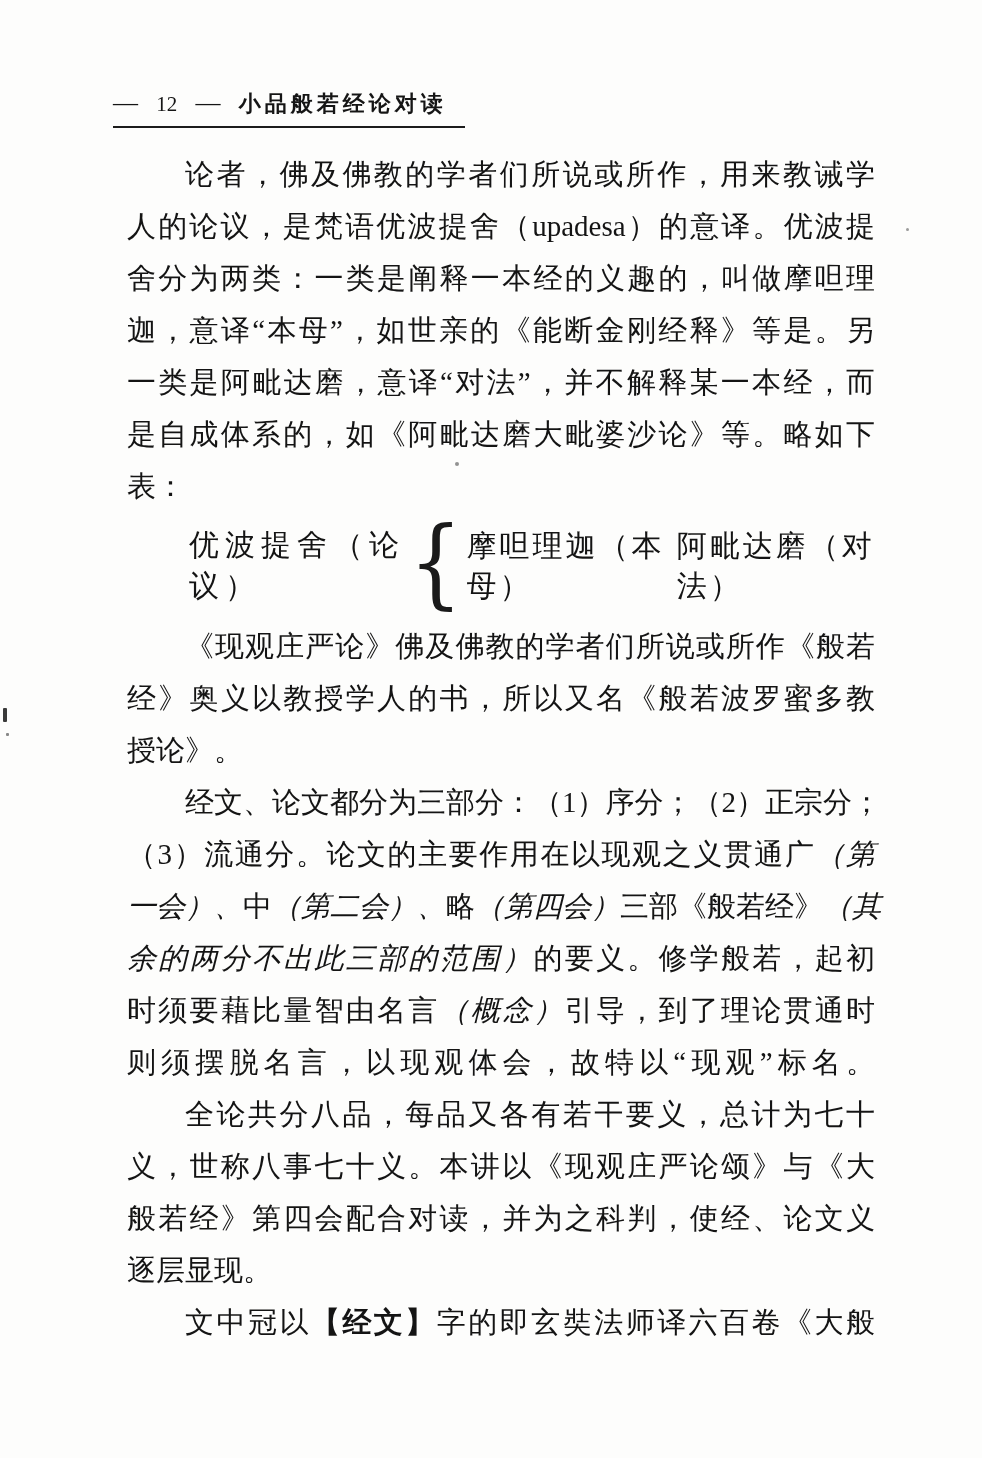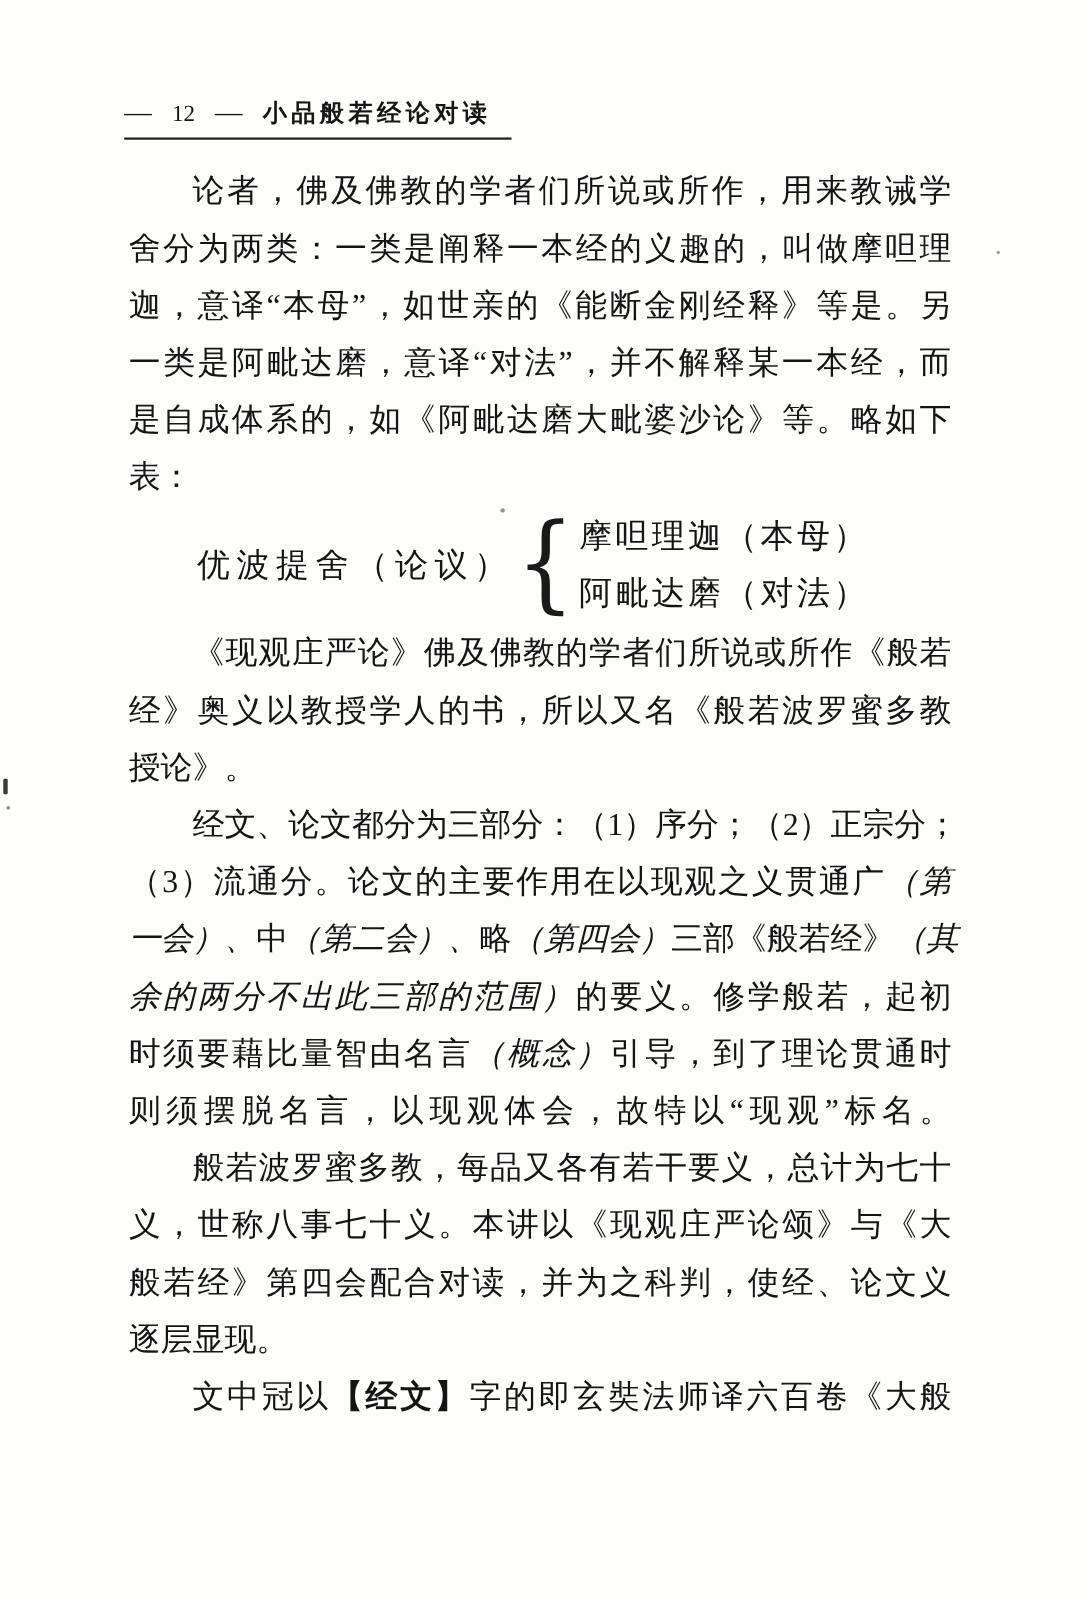--- a/index.html
+++ b/index.html
@@ -15,42 +15,42 @@
     position:absolute;left:113px;top:88px;width:352px;
     padding-bottom:7px;border-bottom:2.5px solid #1c1c1c;
     white-space:nowrap;font-size:25px;line-height:30px;
   }
   .header .dash{letter-spacing:0;margin:0 10px 0 0;}
   .header .dash.right{margin:0 12px 0 10px;}
   .header .pagenum{font-size:21px;margin:0 2px;}
   .header .title{font-weight:bold;font-size:22px;letter-spacing:4px;}
   
   .textbody{
-    position:absolute;left:117px;top:148px;width:748px;
+    position:absolute;left:127px;top:148px;width:748px;
     font-size:29px;color:#141414;
   }
   .line{
     height:52px;line-height:52px;white-space:nowrap;overflow:visible;
     text-align:justify;
   }
   .line.fill{text-align-last:justify;}
   .line.indent{text-indent:58px;}
   .kai{font-style:italic;}
   .bold{font-weight:bold;font-family:Liberation Serif, serif;}
   
   .diagram{
     height:108px;display:flex;align-items:center;
     margin-left:62px;
   }
   .diagram-label{font-size:30px;letter-spacing:6px;}
   .brace{
     font-family:"DejaVu Serif",serif;font-size:84px;font-weight:400;
     display:inline-block;transform:scaleY(1.15);margin:0 4px 6px 2px;color:#1a1a1a;
   }
-  .diagram-items{display:flex;flex-direction:column;gap:12px;}
+  .diagram-items{display:flex;flex-direction:row;gap:12px;}
   .diagram-item{font-size:30px;line-height:40px;letter-spacing:3px;}
   
   .speck{position:absolute;background:#3a3a3a;border-radius:1px;}
   .speck-a{left:3px;top:708px;width:4px;height:14px;}
   .speck-b{left:6px;top:733px;width:3px;height:3px;opacity:.6;}
   .speck-c{left:455px;top:462px;width:4px;height:4px;opacity:.55;border-radius:50%;}
   .speck-d{left:906px;top:228px;width:3px;height:3px;opacity:.5;border-radius:50%;}
 </style>
 </head>
 <body>
@@ -59,20 +59,21 @@
 
   <div class="header">
     <span class="dash">—</span>
     <span class="pagenum">12</span>
     <span class="dash right">—</span>
     <span class="title">小品般若经论对读</span>
   </div>
 
   <div class="textbody" id="bodyLines">
       <div class="line indent fill"><span>论者，佛及佛教的学者们所说或所作，用来教诫学</span></div>
+      <div class="line fill"><span>人的论议，是梵语优波提舍（upadesa）的意译。优波提</span></div>
       <div class="line fill"><span>舍分为两类：一类是阐释一本经的义趣的，叫做摩呾理</span></div>
       <div class="line fill"><span>迦，意译“本母”，如世亲的《能断金刚经释》等是。另</span></div>
       <div class="line fill"><span>一类是阿毗达磨，意译“对法”，并不解释某一本经，而</span></div>
       <div class="line fill"><span>是自成体系的，如《阿毗达磨大毗婆沙论》等。略如下</span></div>
       <div class="line"><span>表：</span></div>
       <div class="diagram">
         <span class="diagram-label">优波提舍（论议）</span>
         <span class="brace">{</span>
         <div class="diagram-items">
           <div class="diagram-item">摩呾理迦（本母）</div>
@@ -81,21 +82,21 @@
       </div>
       <div class="line indent fill"><span>《现观庄严论》佛及佛教的学者们所说或所作《般若</span></div>
       <div class="line fill"><span>经》奥义以教授学人的书，所以又名《般若波罗蜜多教</span></div>
       <div class="line"><span>授论》。</span></div>
       <div class="line indent fill"><span>经文、论文都分为三部分：（1）序分；（2）正宗分；</span></div>
       <div class="line fill"><span>（3）流通分。论文的主要作用在以现观之义贯通广</span><span class="kai">（第</span></div>
       <div class="line fill"><span class="kai">一会）、</span><span>中</span><span class="kai">（第二会）、</span><span>略</span><span class="kai">（第四会）</span><span>三部《般若经》</span><span class="kai">（其</span></div>
       <div class="line fill"><span class="kai">余的两分不出此三部的范围）</span><span>的要义。修学般若，起初</span></div>
       <div class="line fill"><span>时须要藉比量智由名言</span><span class="kai">（概念）</span><span>引导，到了理论贯通时</span></div>
       <div class="line fill"><span>则须摆脱名言，以现观体会，故特以“现观”标名。</span></div>
-      <div class="line indent fill"><span>般若波罗蜜多教，每品又各有若干要义，总计为七十</span></div>
+      <div class="line indent fill"><span>全论共分八品，每品又各有若干要义，总计为七十</span></div>
       <div class="line fill"><span>义，世称八事七十义。本讲以《现观庄严论颂》与《大</span></div>
       <div class="line fill"><span>般若经》第四会配合对读，并为之科判，使经、论文义</span></div>
       <div class="line"><span>逐层显现。</span></div>
       <div class="line indent fill"><span>文中冠以</span><span class="bold">【经文】</span><span>字的即玄奘法师译六百卷《大般</span></div>
     </div>
 
   <div class="speck speck-a"></div>
   <div class="speck speck-b"></div>
   <div class="speck speck-c"></div>
   <div class="speck speck-d"></div>

